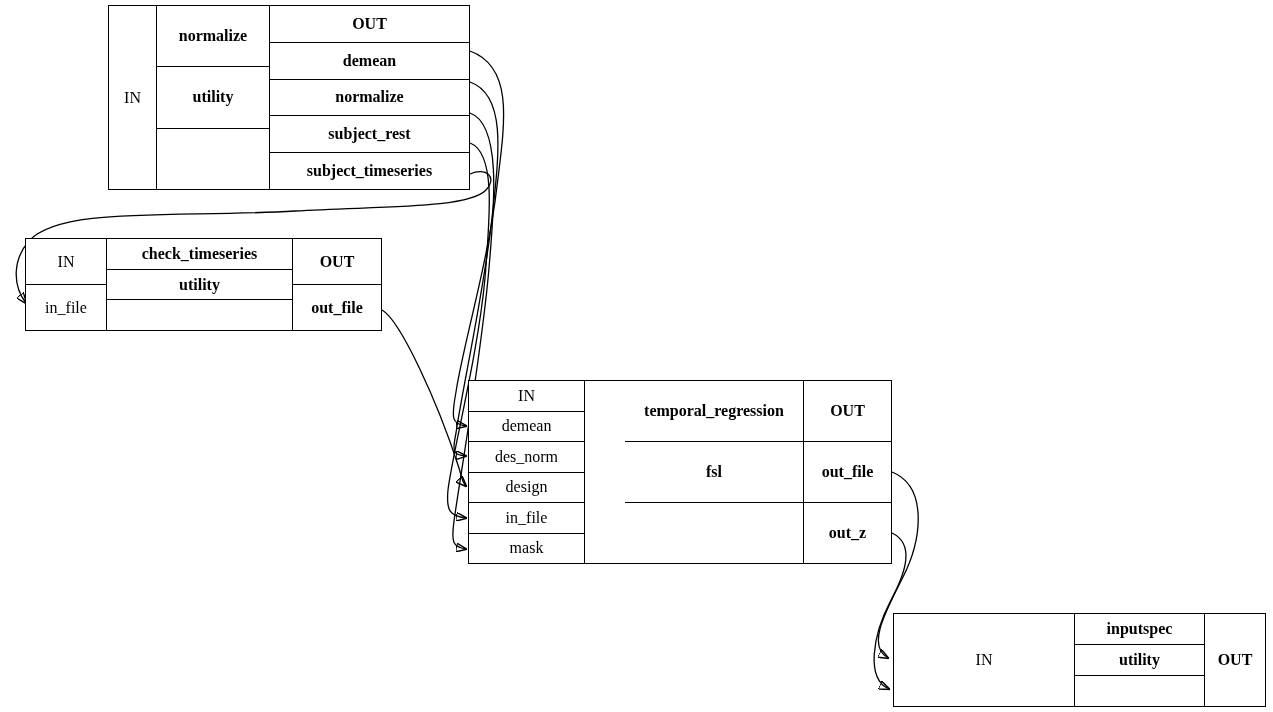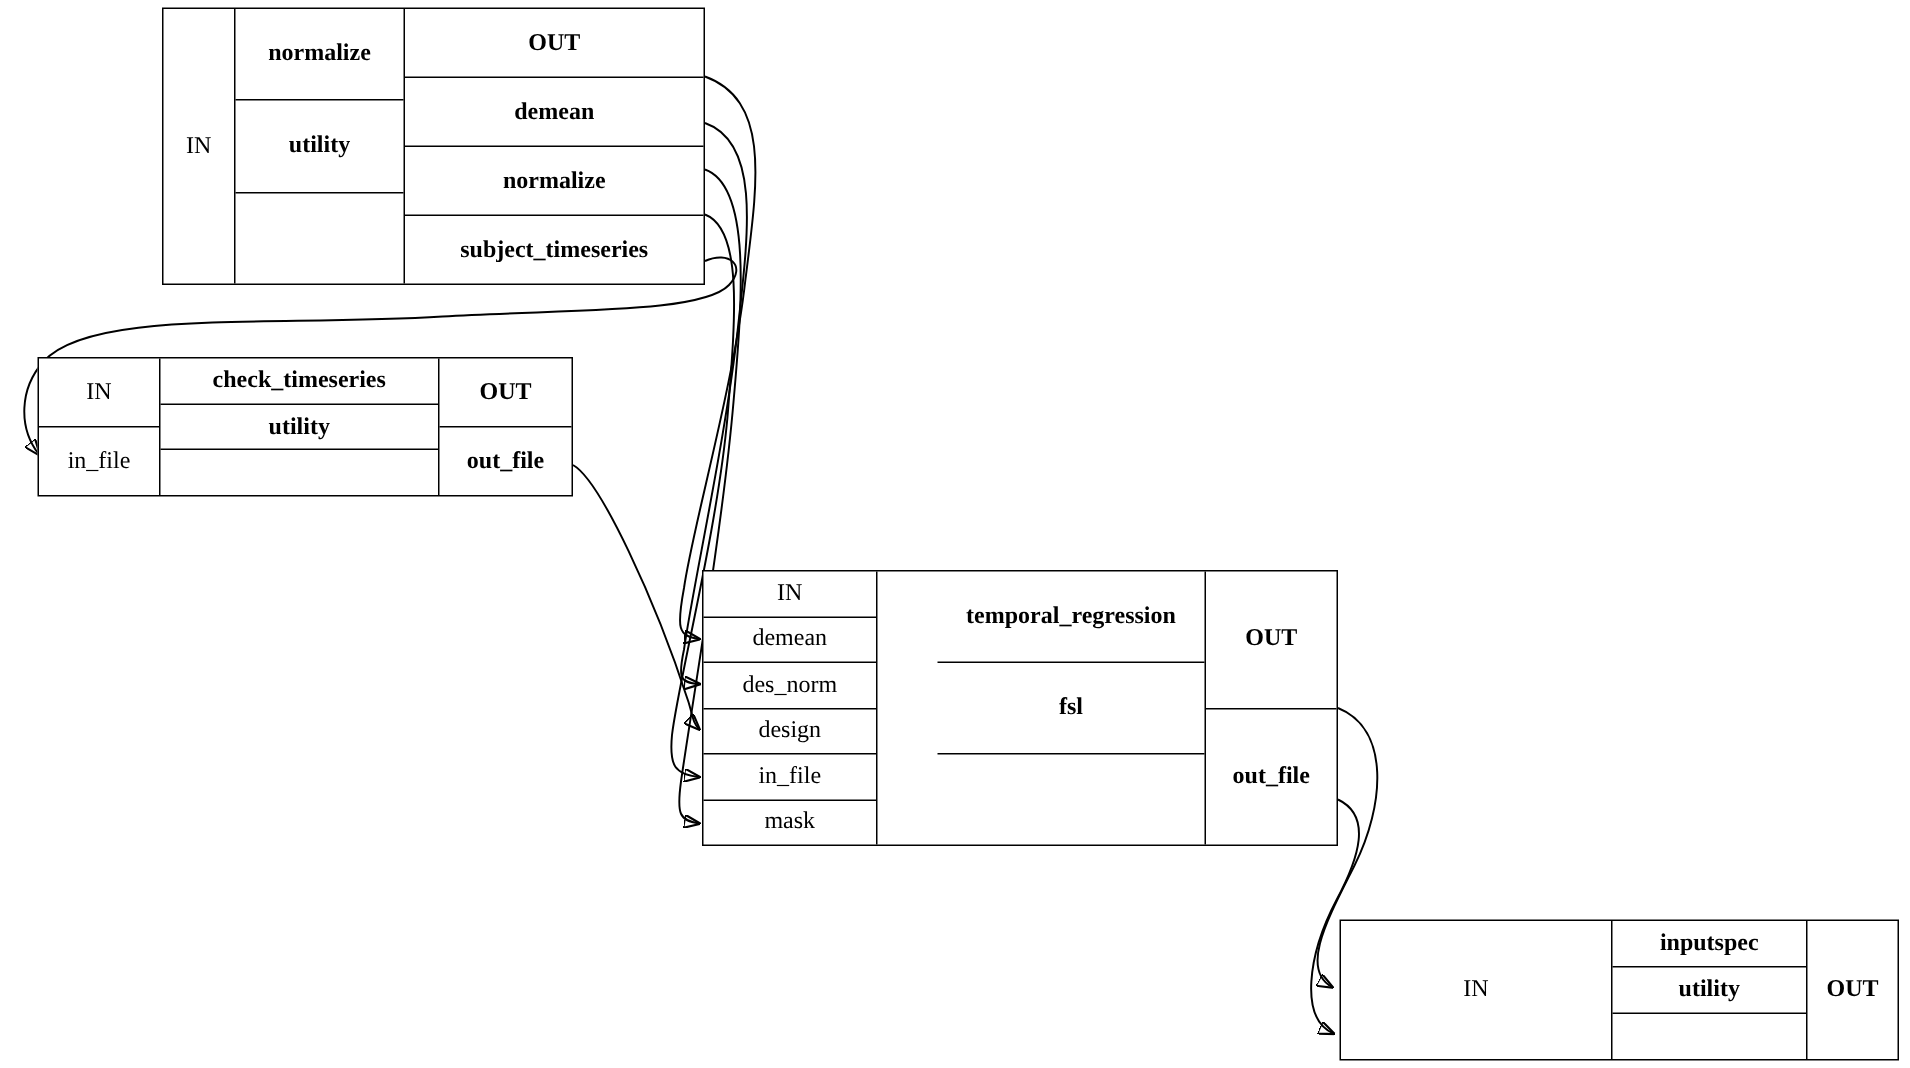--- a/index.html
+++ b/index.html
@@ -65,20 +65,21 @@
   </div>
   <div class="col c2">
     <div class="cell">normalize</div>
     <div class="cell">utility</div>
     <div class="cell"></div>
   </div>
   <div class="col c3">
     <div class="cell">OUT</div>
     <div class="cell">demean</div>
     <div class="cell">normalize</div>
+    <div class="cell">subject_rest</div>
     <div class="cell">subject_timeseries</div>
   </div>
 </div>
 
 <div class="node n-check">
   <div class="col c1">
     <div class="cell">IN</div>
     <div class="cell">in_file</div>
   </div>
   <div class="col c2">
@@ -102,20 +103,21 @@
     <div class="cell">mask</div>
   </div>
   <div class="col c2">
     <div class="cell">temporal_regression</div>
     <div class="cell">fsl</div>
     <div class="cell"></div>
   </div>
   <div class="col c3">
     <div class="cell">OUT</div>
     <div class="cell">out_file</div>
+    <div class="cell">out_z</div>
   </div>
 </div>
 
 <div class="node n-outputspec">
   <div class="col c1">
     <div class="cell">IN</div>
   </div>
   <div class="col c2">
     <div class="cell">inputspec</div>
     <div class="cell">utility</div>

